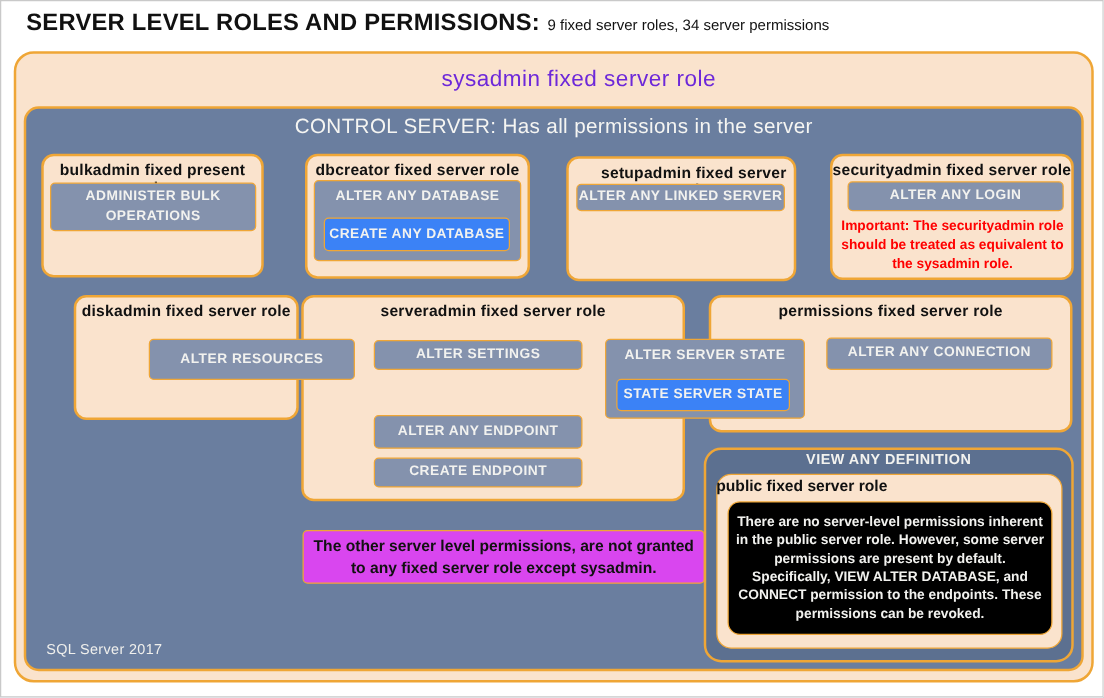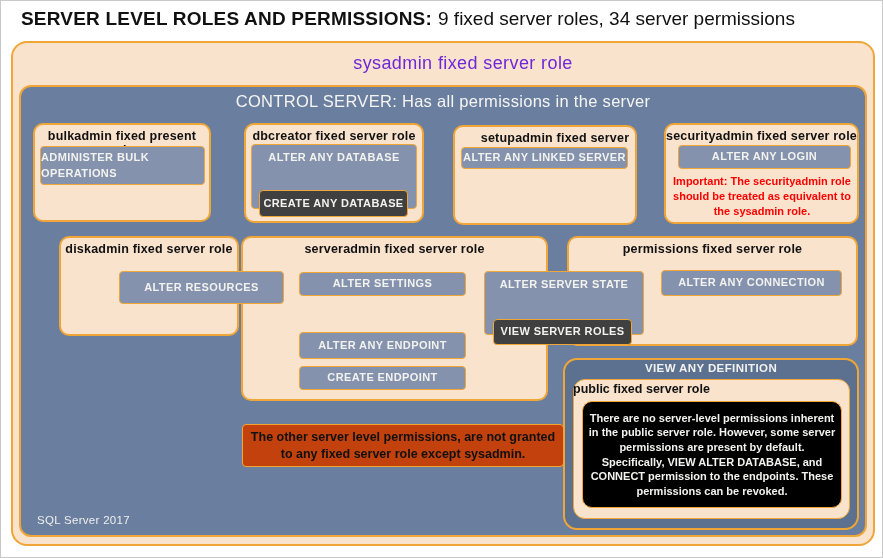--- a/index.html
+++ b/index.html
@@ -3,52 +3,52 @@
 <meta charset="utf-8">
 <style>
   html,body{margin:0;padding:0;background:#fff;}
   body{font-family:"Liberation Sans", sans-serif;}
   #canvas{position:relative;width:883px;height:558px;background:#ffffff;
           border:1px solid #c9c9c9;box-sizing:border-box;overflow:hidden;}
 
   
   .page-title{position:absolute;left:20px;top:7px;width:850px;white-space:nowrap;color:#111;}
   .page-title .main{font-size:19px;font-weight:bold;letter-spacing:.2px;}
-  .page-title .sub{font-size:19px;font-weight:normal;margin-left:6px;}
+  .page-title .sub{font-size:12px;font-weight:normal;margin-left:6px;}
 
   
   .sysadmin-box{position:absolute;left:10px;top:40px;width:864px;height:505px;
                 background:#FAE3CD;border:2px solid #EFA636;border-radius:16px;box-sizing:border-box;}
   .sysadmin-label{position:absolute;left:10px;top:52px;width:864px;text-align:center;
                   font-size:18px;color:#6d28d9;letter-spacing:.4px;padding-left:20px;}
   .control-box{position:absolute;left:18px;top:84px;width:848px;height:452px;
                background:#6A7E9F;border:2px solid #EFA636;border-radius:12px;box-sizing:border-box;}
   .control-label{position:absolute;left:18px;top:91px;width:848px;text-align:center;
                  font-size:16.5px;color:#F5F5F2;letter-spacing:.3px;}
 
   
   .role{position:absolute;background:#FAE3CD;border:2px solid #EFA636;border-radius:10px;
         box-sizing:border-box;z-index:1;}
   .role-title{width:100%;text-align:center;font-size:12.5px;font-weight:bold;color:#111;
               padding-top:4px;letter-spacing:.2px;}
 
   
   .perm{position:absolute;background:#8492AD;border:1.5px solid #EFA636;border-radius:4px;
         box-sizing:border-box;color:#F2F2EF;font-size:11px;font-weight:bold;
-        display:flex;align-items:center;justify-content:center;text-align:left;
+        display:flex;align-items:center;justify-content:center;text-align:center;
         letter-spacing:.4px;z-index:2;line-height:1.4;}
   .perm.top-label{align-items:flex-start;padding-top:5px;}
-  .perm.dark{background:#404040;margin-top:16px;}
+  .perm.dark{background:#3b82f6;}
   .perm.straddle{z-index:5;}
 
   
   .warning{position:absolute;left:668px;top:173px;width:186px;text-align:center;
            color:#FF0000;font-size:11px;font-weight:bold;line-height:1.35;z-index:3;}
   .note-box{position:absolute;left:241px;top:423px;width:322px;height:43px;
-            background:#c2410c;border:1.5px solid #EFA636;border-radius:4px;box-sizing:border-box;
+            background:#d946ef;border:1.5px solid #EFA636;border-radius:4px;box-sizing:border-box;
             display:flex;align-items:center;justify-content:center;text-align:center;
             font-size:12.5px;font-weight:bold;color:#111;line-height:1.35;z-index:2;padding:0 6px;}
 
   
   .vad-box{position:absolute;left:562px;top:357px;width:296px;height:172px;
            background:#5C7090;border:2px solid #EFA636;border-radius:14px;box-sizing:border-box;z-index:2;}
   .vad-label{position:absolute;left:562px;top:361px;width:296px;text-align:center;
              color:#F2F2EF;font-size:11.5px;font-weight:bold;letter-spacing:.4px;z-index:3;}
   .public-box{position:absolute;left:572px;top:378px;width:277px;height:140px;
               background:#FAE3CD;border:1.5px solid #EFA636;border-radius:12px;box-sizing:border-box;z-index:3;}
@@ -104,21 +104,21 @@
   <div class="perm straddle" style="left:118px;top:270px;width:165px;height:33px;">ALTER RESOURCES</div>
 
   <div class="role" style="left:240px;top:235px;width:307px;height:165px;">
     <div class="role-title">serveradmin fixed server role</div>
   </div>
   <div class="perm" style="left:298px;top:271px;width:167px;height:24px;">ALTER SETTINGS</div>
   <div class="perm" style="left:298px;top:365px;width:167px;height:24px;">CREATE ENDPOINT</div>
   <div class="perm" style="left:298px;top:331px;width:167px;height:27px;">ALTER ANY ENDPOINT</div>
 
   <div class="perm top-label straddle" style="left:483px;top:270px;width:160px;height:64px;">ALTER SERVER STATE</div>
-  <div class="perm dark straddle" style="left:492px;top:302px;width:139px;height:26px;z-index:6;">VIEW SERVER ROLES</div>
+  <div class="perm dark straddle" style="left:492px;top:302px;width:139px;height:26px;z-index:6;">STATE SERVER STATE</div>
 
   <div class="role" style="left:566px;top:235px;width:291px;height:110px;">
     <div class="role-title">permissions fixed server role</div>
   </div>
   <div class="perm" style="left:660px;top:269px;width:181px;height:26px;">ALTER ANY CONNECTION</div>
 
   <div class="note-box">The other server level permissions,  are not granted to any fixed server role except sysadmin.</div>
 
   <div class="vad-box"></div>
   <div class="vad-label">VIEW ANY DEFINITION</div>

